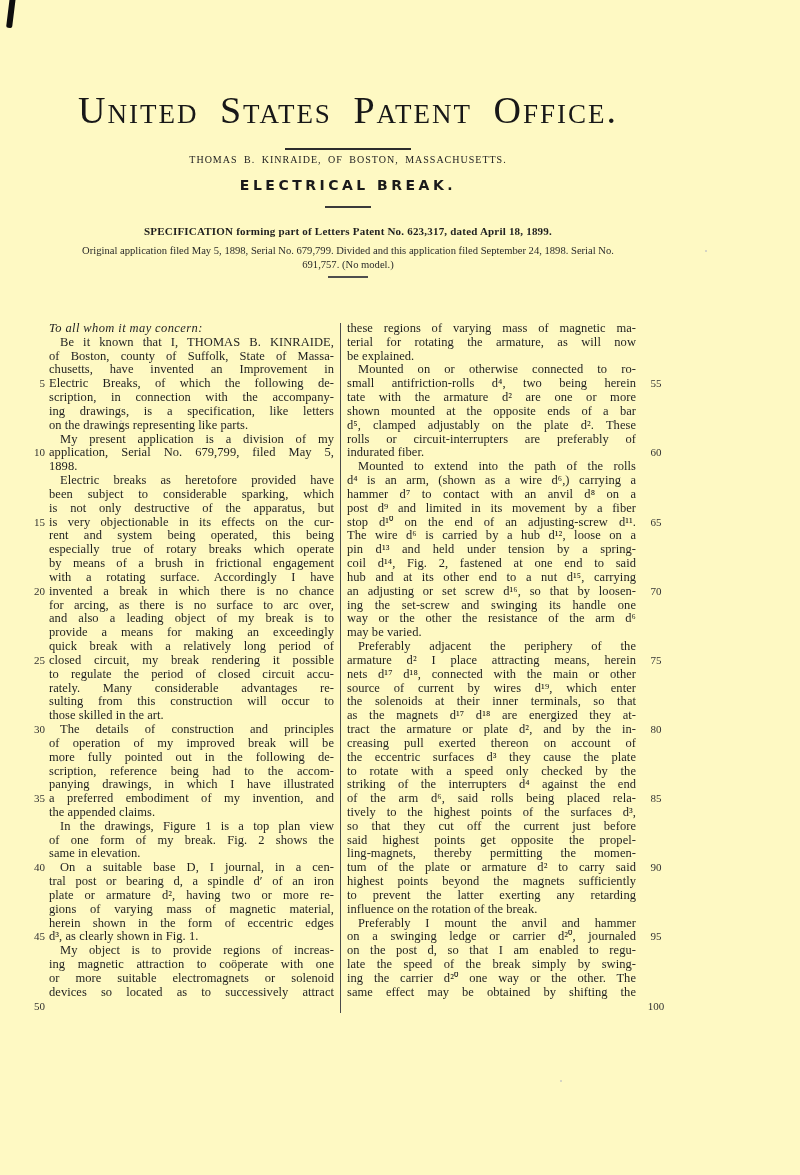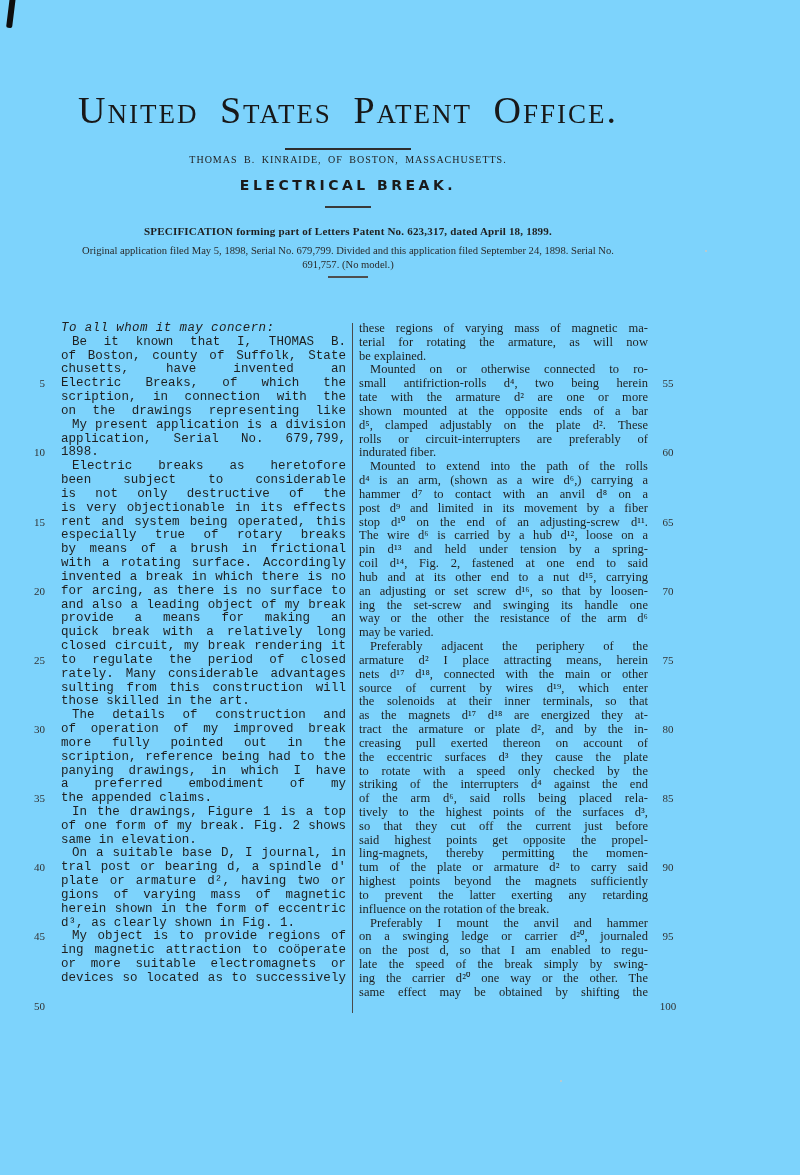--- a/index.html
+++ b/index.html
@@ -1,18 +1,18 @@
 <!DOCTYPE html>
 <html><head>
 <meta charset="utf-8">
 <style>
   html,body { margin:0; padding:0; }
   .sheet {
     position:relative; width:800px; height:1175px;
-    background:#7dd3fc; overflow:hidden;
+    background:#fef9c3; overflow:hidden;
     font-family:"Liberation Serif", serif; color:#1f1f1f;
   }
   .artifact {
     position:absolute; left:8px; top:-4px; width:6px; height:32px;
     background:#0e0e0e; transform:rotate(7deg); border-radius:2px;
   }
   .speck { position:absolute; width:2px; height:2px; background:#c9c9c4; border-radius:50%; }
 
   .hdr { position:absolute; left:30px; top:0; width:636px; text-align:center; }
   .title {
@@ -29,21 +29,21 @@
   .rule2 { width:46px; height:2px; background:#3a3a3a; margin:13px auto 0; }
   .spec { margin-top:17px; font-weight:bold; font-size:11px; letter-spacing:0.2px; }
   .filing { margin-top:7px; font-size:10.6px; line-height:13.5px; font-weight:500; color:#2a2a2a; }
   .rule3 { width:40px; height:1.5px; background:#4e4e4e; margin:5px auto 0; }
 
   .cols { position:absolute; left:30px; top:322px; display:flex; align-items:flex-start; }
   .numcol { font-size:11px; color:#333; }
   .numcol .ln { height:13.84px; line-height:13.84px; overflow:hidden; }
   .nums-left { width:15px; text-align:right; }
   .textcol { width:285px; }
-  .col-left { margin-left:16px;font-family:Liberation Mono, monospace; }
+  .col-left { margin-left:4px; }
   .col-right { width:289px; }
   .divider { width:1px; align-self:stretch; background:#4a4a4a; margin:1px 6px 0 6px; }
   .nums-right { width:24px; text-align:center; padding-left:8px; }
 
   .tl {
     height:13.84px; line-height:13.84px; font-size:12.5px;
     text-align:justify; text-align-last:justify;
     overflow:hidden; letter-spacing:0.05px;
   }
   .tl.end { text-align-last:left; }
@@ -128,20 +128,21 @@
         <div class="ln"></div>
         <div class="ln">50</div>
       </div>
     <div class="textcol col-left">
         <div class="tl end ital">To all whom it may concern:</div>
         <div class="tl ind">Be it known that I, THOMAS B. KINRAIDE,</div>
         <div class="tl">of Boston, county of Suffolk, State of Massa-</div>
         <div class="tl">chusetts, have invented an Improvement in</div>
         <div class="tl">Electric Breaks, of which the following de-</div>
         <div class="tl">scription, in connection with the accompany-</div>
+        <div class="tl">ing drawings, is a specification, like letters</div>
         <div class="tl end">on the drawings representing like parts.</div>
         <div class="tl ind">My present application is a division of my</div>
         <div class="tl">application, Serial No. 679,799, filed May 5,</div>
         <div class="tl end">1898.</div>
         <div class="tl ind">Electric breaks as heretofore provided have</div>
         <div class="tl">been subject to considerable sparking, which</div>
         <div class="tl">is not only destructive of the apparatus, but</div>
         <div class="tl">is very objectionable in its effects on the cur-</div>
         <div class="tl">rent and system being operated, this being</div>
         <div class="tl">especially true of rotary breaks which operate</div>

